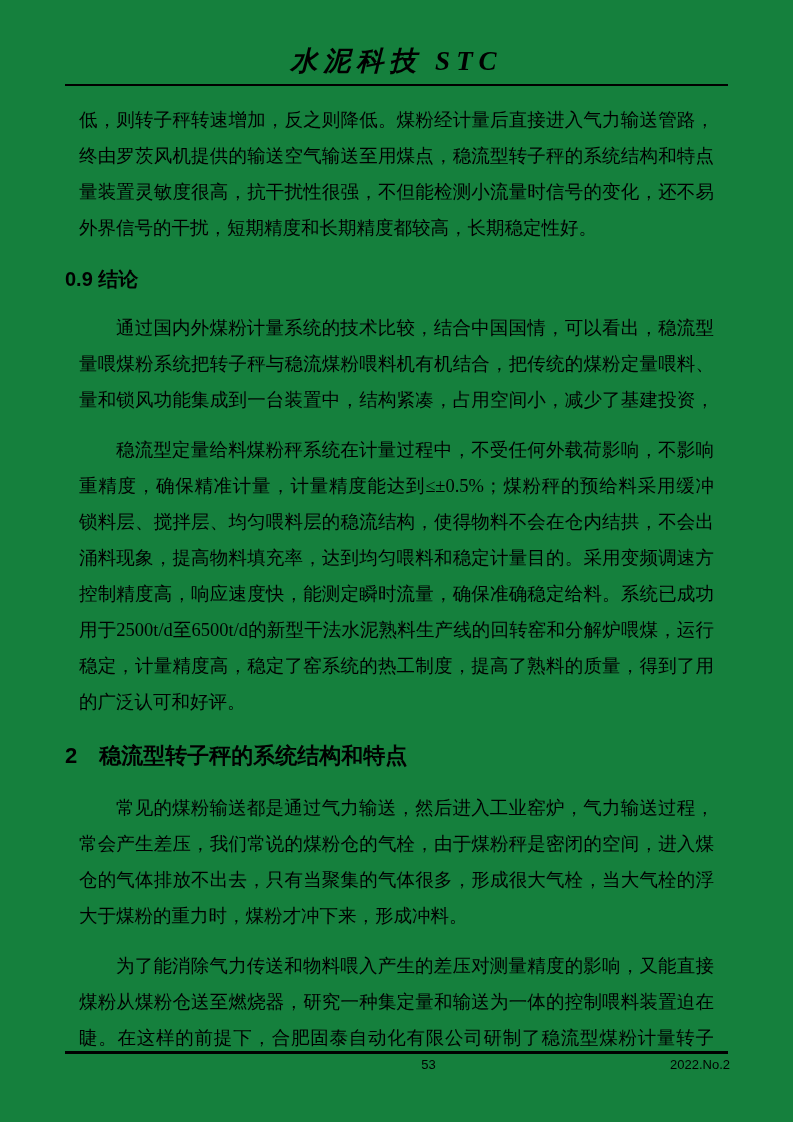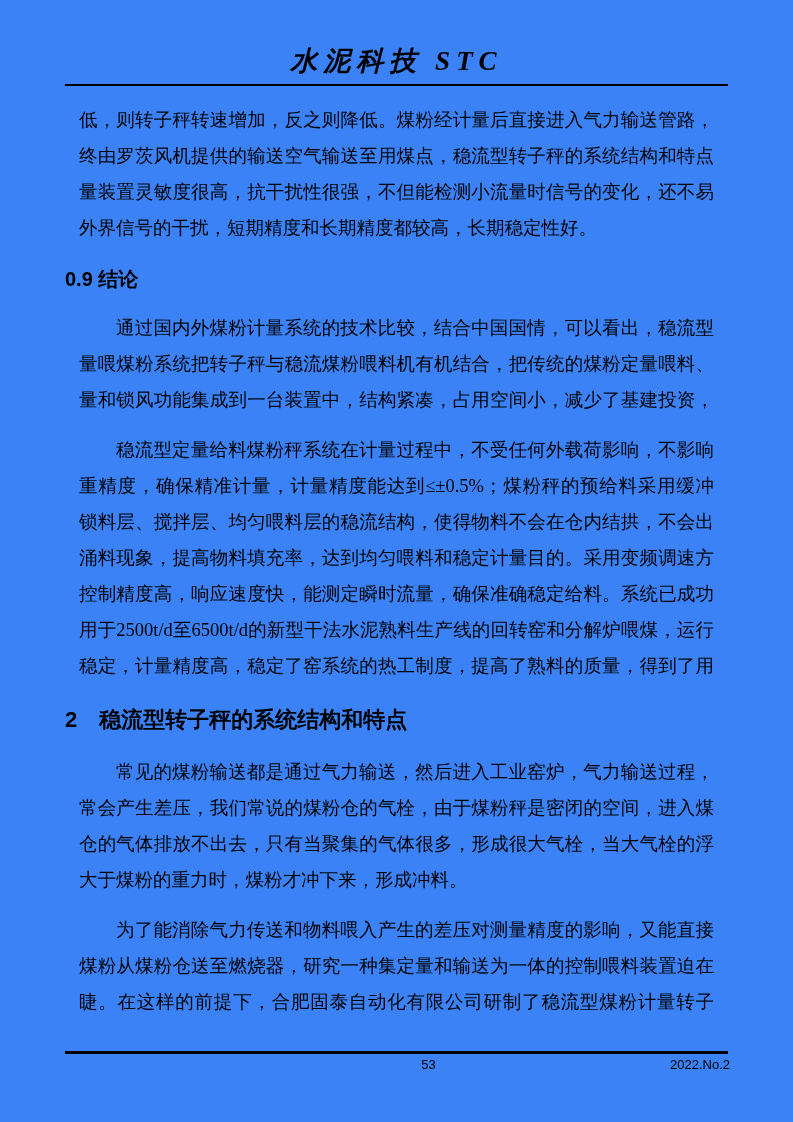--- a/index.html
+++ b/index.html
@@ -5,21 +5,21 @@
   html, body {
     margin: 0;
     padding: 0;
     background: #e8e8e8;
   }
   .page {
     position: relative;
     width: 793px;
     height: 1122px;
     margin: 0 auto;
-    background: #3b82f6;
+    background: #15803d;
     color: #000000;
     font-family: "Liberation Serif", "DejaVu Serif", serif;
     overflow: hidden;
   }
   .header-title {
     position: absolute;
     top: 44px;
     left: 0;
     width: 100%;
     text-align: center;
@@ -122,20 +122,21 @@
         <div class="text-line">量和锁风功能集成到一台装置中，结构紧凑，占用空间小，减少了基建投资，适</div>
       </div>
       <div class="para">
         <div class="text-line indent">稳流型定量给料煤粉秤系统在计量过程中，不受任何外载荷影响，不影响称</div>
         <div class="text-line">重精度，确保精准计量，计量精度能达到≤±0.5%；煤粉秤的预给料采用缓冲层、</div>
         <div class="text-line">锁料层、搅拌层、均匀喂料层的稳流结构，使得物料不会在仓内结拱，不会出现</div>
         <div class="text-line">涌料现象，提高物料填充率，达到均匀喂料和稳定计量目的。采用变频调速方式，</div>
         <div class="text-line">控制精度高，响应速度快，能测定瞬时流量，确保准确稳定给料。系统已成功应</div>
         <div class="text-line">用于2500t/d至6500t/d的新型干法水泥熟料生产线的回转窑和分解炉喂煤，运行</div>
         <div class="text-line">稳定，计量精度高，稳定了窑系统的热工制度，提高了熟料的质量，得到了用户</div>
+        <div class="text-line last">的广泛认可和好评。</div>
       </div>
       <div class="heading-main">2　稳流型转子秤的系统结构和特点</div>
       <div class="para">
         <div class="text-line indent">常见的煤粉输送都是通过气力输送，然后进入工业窑炉，气力输送过程，常</div>
         <div class="text-line">常会产生差压，我们常说的煤粉仓的气栓，由于煤粉秤是密闭的空间，进入煤粉</div>
         <div class="text-line">仓的气体排放不出去，只有当聚集的气体很多，形成很大气栓，当大气栓的浮力</div>
         <div class="text-line last">大于煤粉的重力时，煤粉才冲下来，形成冲料。</div>
       </div>
       <div class="para">
         <div class="text-line indent">为了能消除气力传送和物料喂入产生的差压对测量精度的影响，又能直接将</div>

